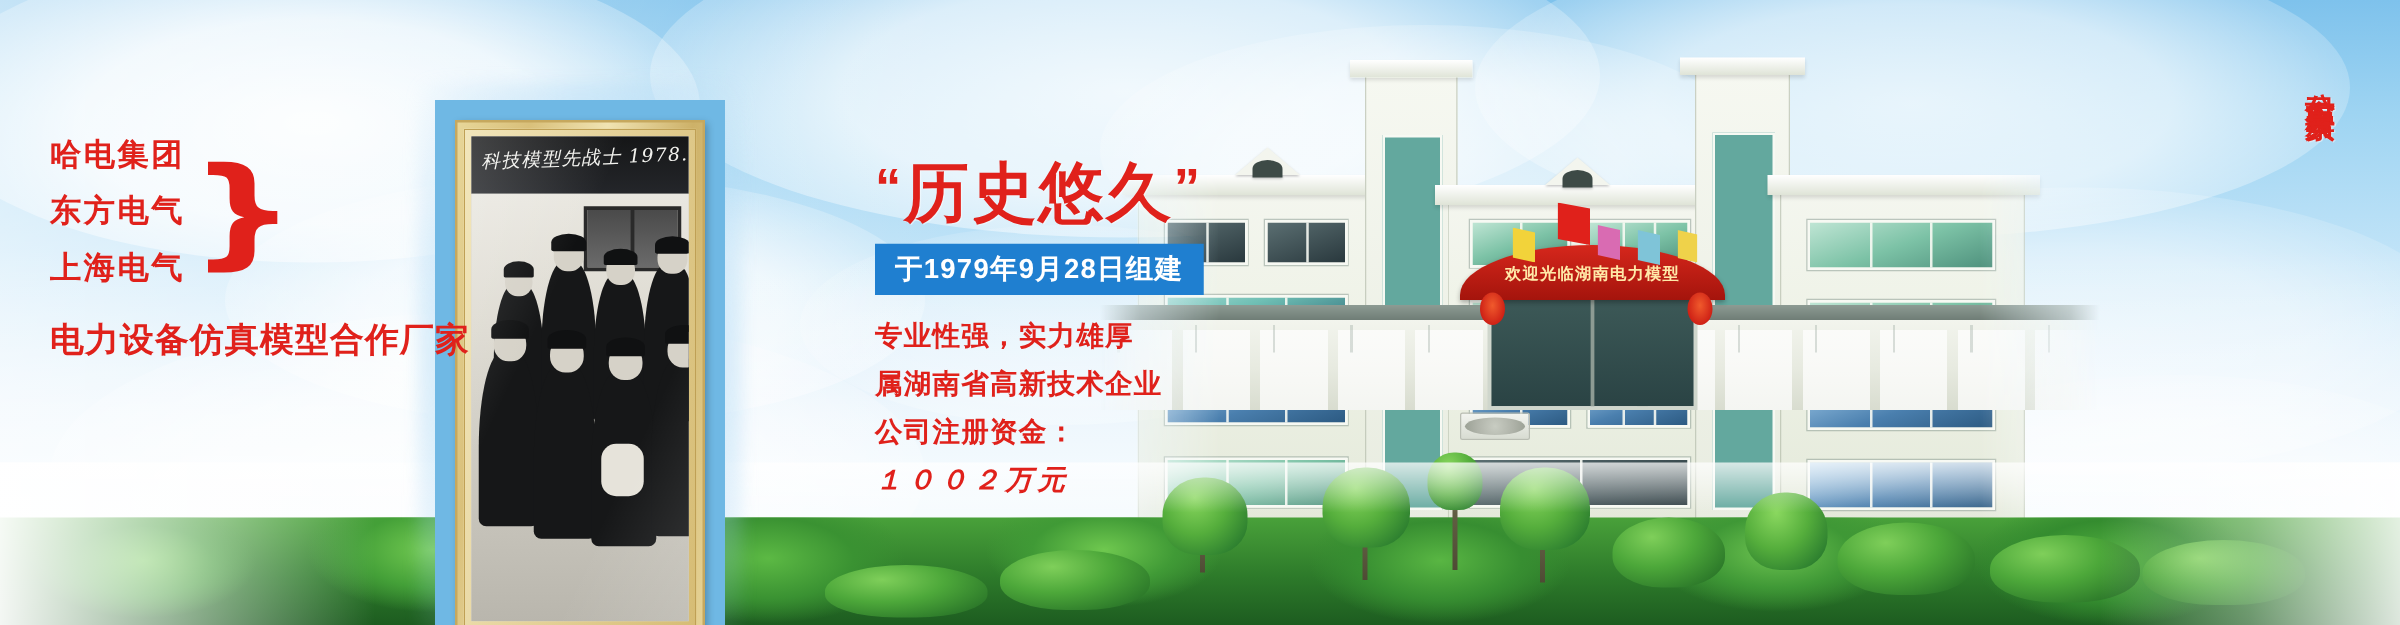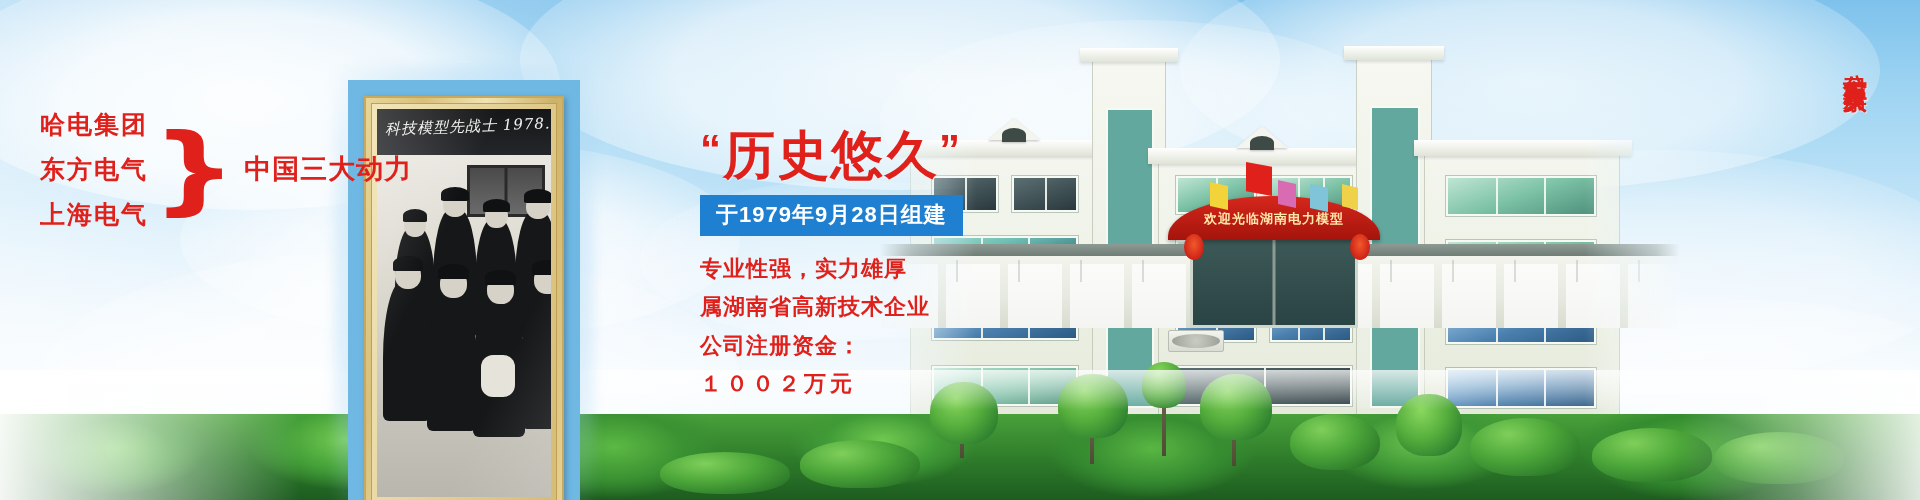--- a/index.html
+++ b/index.html
@@ -205,21 +205,21 @@
     padding:5px 16px 6px 16px;
     white-space:nowrap;
   }
   .facts {
     margin-top:14px;
     font-size:22px;
     line-height:1.75;
     letter-spacing:1px;
     white-space:nowrap;
   }
-  .amount { letter-spacing:4px; }
+  .amount { letter-spacing:4px;font-style:italic; }
 
   
   .vert-text {
     position:absolute; right:42px; top:56px;
     z-index:30;
     color:#e0211b;
     font-weight:bold;
     font-size:24px;
     line-height:1.92;
     letter-spacing:2px;
@@ -550,22 +550,22 @@
 
 
   <div class="left-block">
     <div class="left-rows">
       <div class="three-names">
         <div>哈电集团</div>
         <div>东方电气</div>
         <div>上海电气</div>
       </div>
       <div class="brace">}</div>
-      <div class="brace-label">中国三大动力</div>
     </div>
+    <div class="left-footer">电力设备仿真模型合作厂家</div>
   </div>
 
   <div class="photo-wrap">
     <div class="photo-glow"></div>
     <div class="photo-outer"></div>
     <div class="photo-frame">
       <div class="photo-frame-inner">
         <div class="photo-img">
           <div class="ph-banner">
             <span>科技模型先战士  1978.6</span>

